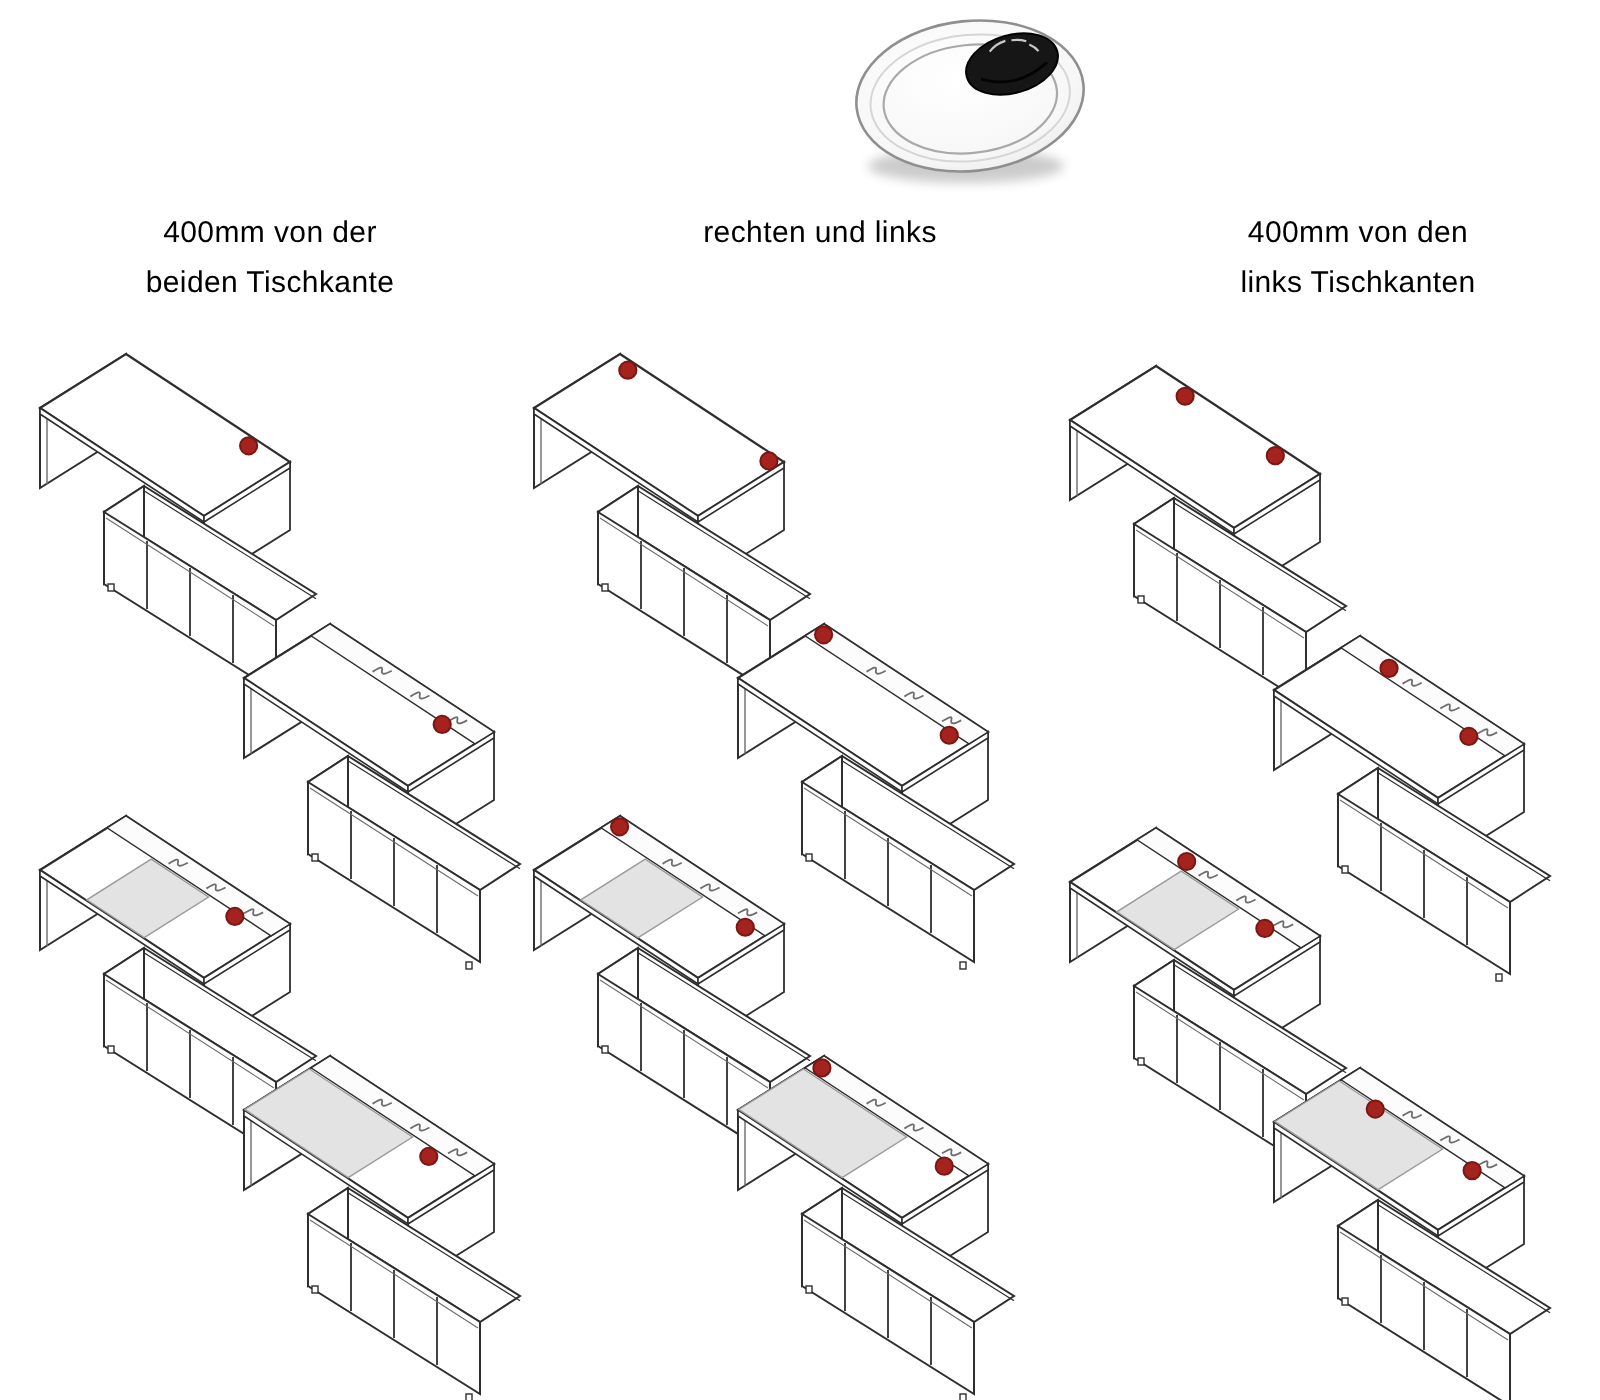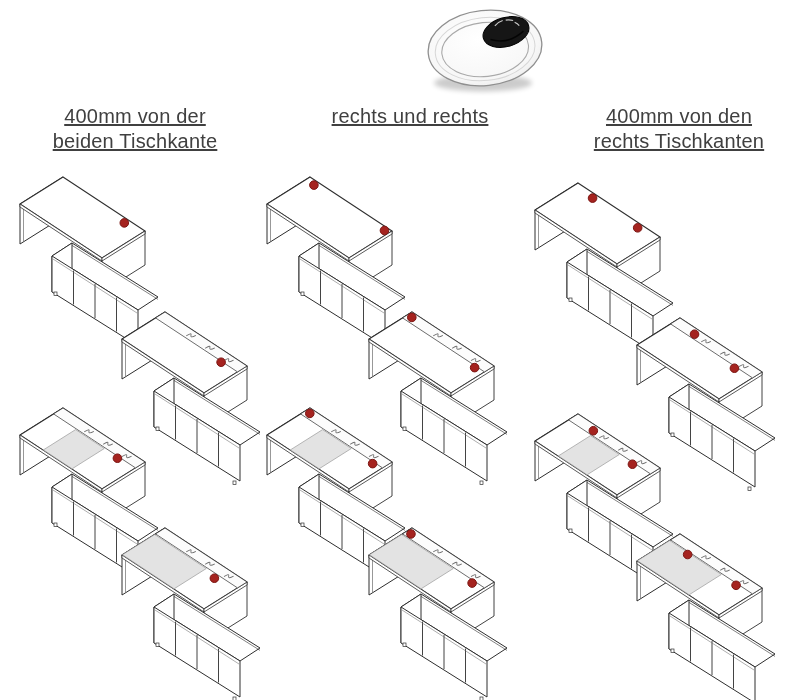--- a/index.html
+++ b/index.html
@@ -1,22 +1,22 @@
 <!DOCTYPE html>
 <html><head>
 <meta charset="utf-8">
 <style>
   html,body{margin:0;padding:0;background:#fff;}
   .canvas{
     position:relative;width:800px;height:700px;background:#ffffff;
     overflow:hidden;font-family:"Liberation Sans",sans-serif;
   }
   .col-header{
-    position:absolute;text-align:center;color:#404040;
-    font-size:20px;line-height:25px;letter-spacing:.2px;text-decoration:underline;
+    position:absolute;text-align:center;color:#000000;
+    font-size:15px;line-height:25px;letter-spacing:.2px;
   }
   .col-header span{display:block;}
   .fig{position:absolute;}
 </style>
 </head>
 <body>
 <div class="canvas">
 
   <svg class="fig" style="left:413px;top:4px" width="150" height="92" viewBox="0 0 150 92">
     <defs>
@@ -40,26 +40,26 @@
       <path d="M76,31 q16,10 34,1" fill="none" stroke="#000" stroke-width="1.5" opacity=".8"></path>
       <path d="M84,19 q4,-3 9,-3 M96,16.5 q4,.5 7,2.5 M104,21 q2.5,2 3.5,4.5" fill="none" stroke="#e6e6e6" stroke-width="1.1" opacity=".85"></path>
     </g>
   </svg>
 
   <div class="col-header" style="left:28px;top:104px;width:214px">
     <span>400mm von der</span>
     <span>beiden Tischkante</span>
   </div>
   <div class="col-header" style="left:315px;top:104px;width:190px">
-    <span>rechts und rechts</span>
+    <span>rechten und links</span>
     <span></span>
   </div>
   <div class="col-header" style="left:570px;top:104px;width:218px">
     <span>400mm von den</span>
-    <span>rechts Tischkanten</span>
+    <span>links Tischkanten</span>
   </div>
 
   <div id="figures">
       <svg width="160" height="180" viewBox="0 0 160 180" class="fig" style="left: 18px; top: 175px;">
         <polygon points="45.0,2.0 2.0,29.0 2.0,69.0 45.0,42.0" fill="#fff" stroke="#2e2e2e" stroke-width="1"></polygon>
         <line x1="5.5" y1="27" x2="5.5" y2="67" stroke="#6b6b6b" stroke-width="0.7"></line>
         <polygon points="127.0,56.0 84.0,83.0 84.0,117.0 127.0,90.0" fill="#fff" stroke="#2e2e2e" stroke-width="0.9"></polygon>
         <polygon points="54.0,68.0 140.0,122.0 120.0,135.0 34.0,81.0" fill="#fff" stroke="#2e2e2e" stroke-width="1"></polygon>
         <line x1="54" y1="70.4" x2="140" y2="124.4" stroke="#2e2e2e" stroke-width="0.6"></line>
         <polygon points="54.0,68.0 34.0,81.0 34.0,117.0 54.0,104.0" fill="#fff" stroke="#2e2e2e" stroke-width="1"></polygon>

